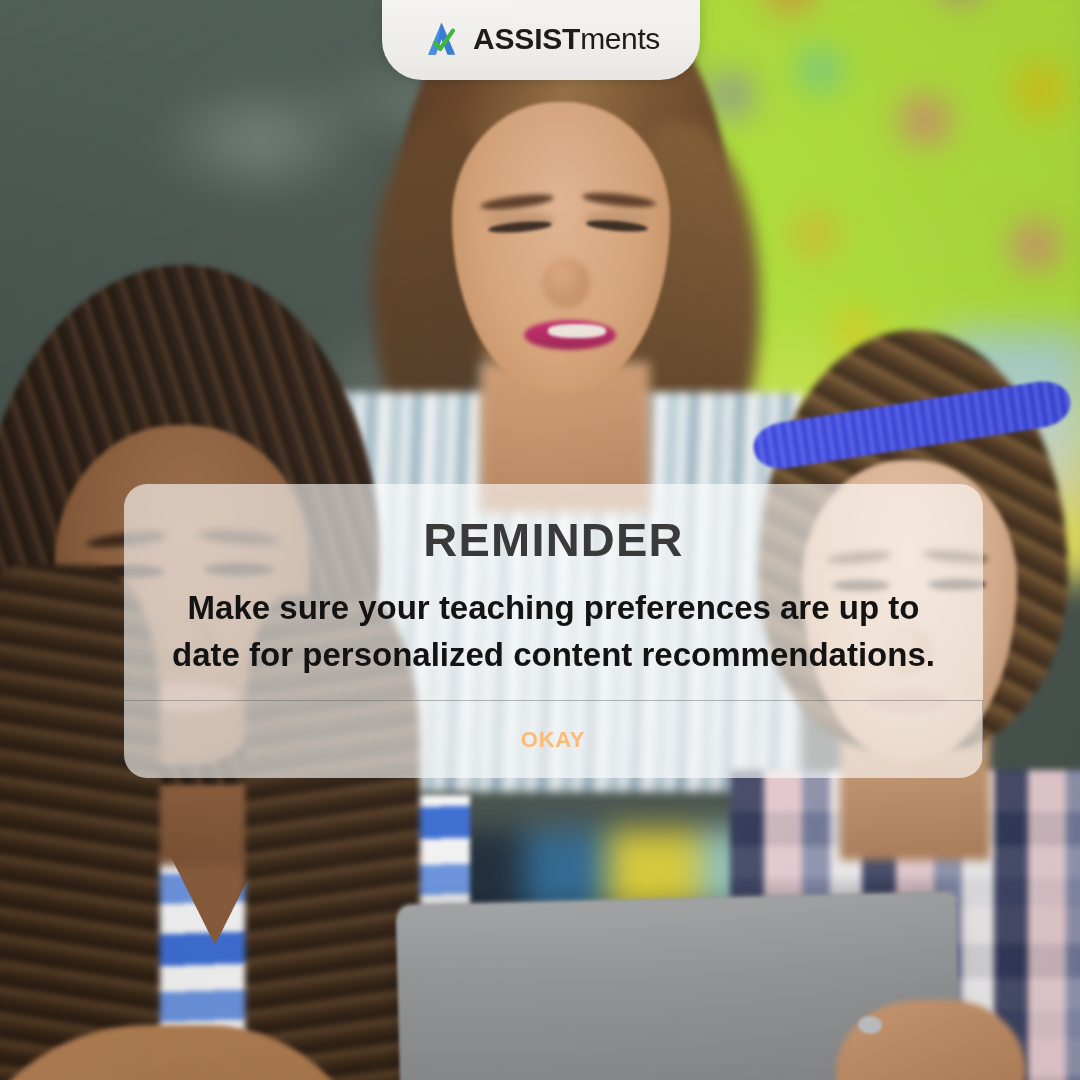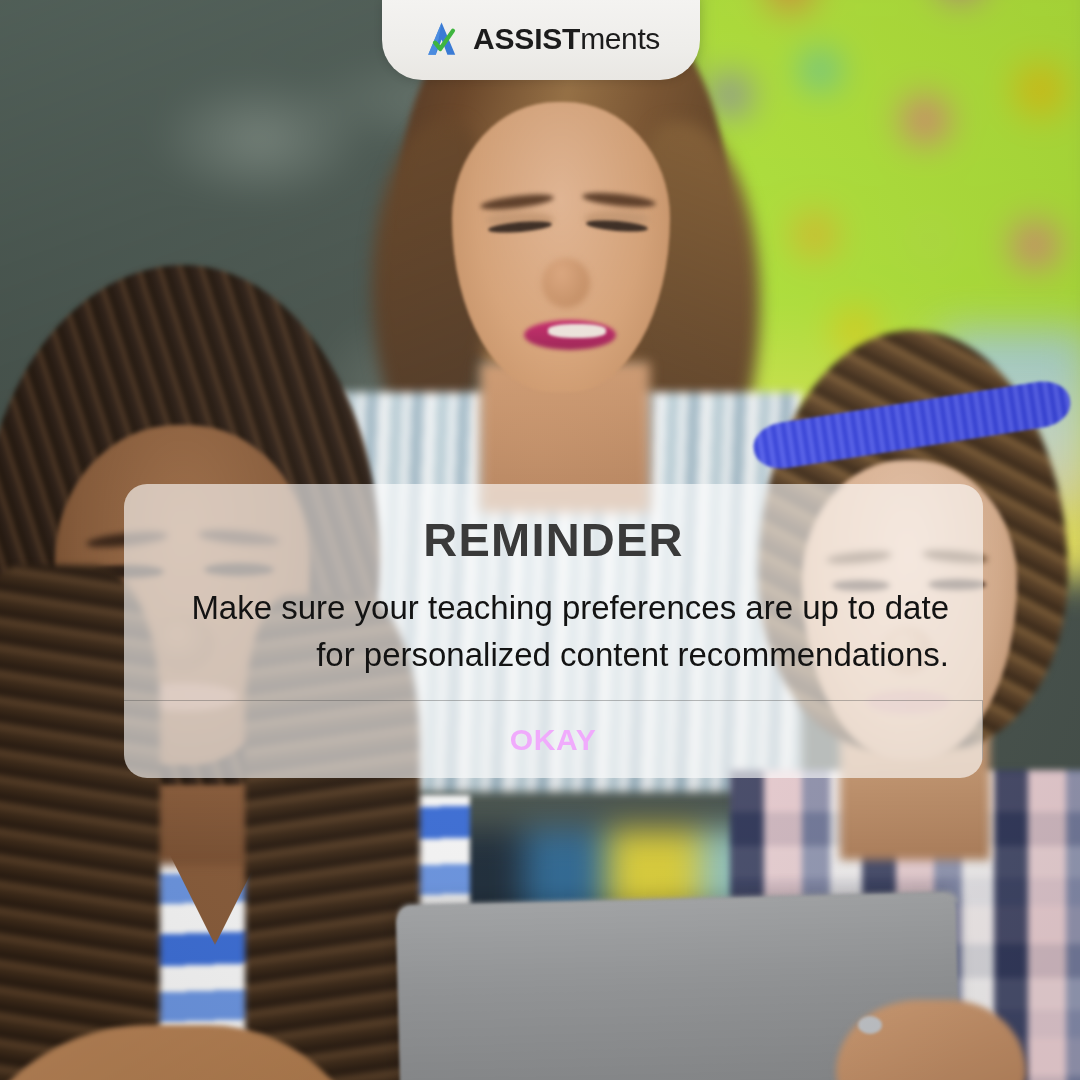--- a/index.html
+++ b/index.html
@@ -317,31 +317,31 @@
   .card-body{
     flex:1;padding:32px 34px 0;
     display:flex;flex-direction:column;align-items:center;
   }
   .card-title{
     font-size:47px;font-weight:700;letter-spacing:1.2px;
     color:#3a3a3a;line-height:1;margin:0 0 22px;
     text-align:center;
   }
   .card-text{
-    font-size:33px;font-weight:400;color:#131313;
-    line-height:1.42;text-align:right;max-width:830px;margin:0;
+    font-size:33px;font-weight:700;color:#131313;
+    line-height:1.42;text-align:center;max-width:830px;margin:0;
   }
   .card-actions{
     height:78px;display:flex;align-items:stretch;
     border-top:1px solid rgba(80,80,80,.38);
   }
   .card-actions .btn{
     flex:1;display:flex;align-items:center;justify-content:center;
-    font-size:30px;font-weight:700;letter-spacing:.7px;
-    color:#f0abfc;cursor:pointer;background:transparent;border:0;
+    font-size:22px;font-weight:700;letter-spacing:.7px;
+    color:#fdba74;cursor:pointer;background:transparent;border:0;
     font-family:"Liberation Sans", sans-serif;
   }
   .card-actions .divider{
     width:1px;background:rgba(80,80,80,.38);flex:none;
   }
 </style>
 </head>
 <body>
 
 <div class="stage">

